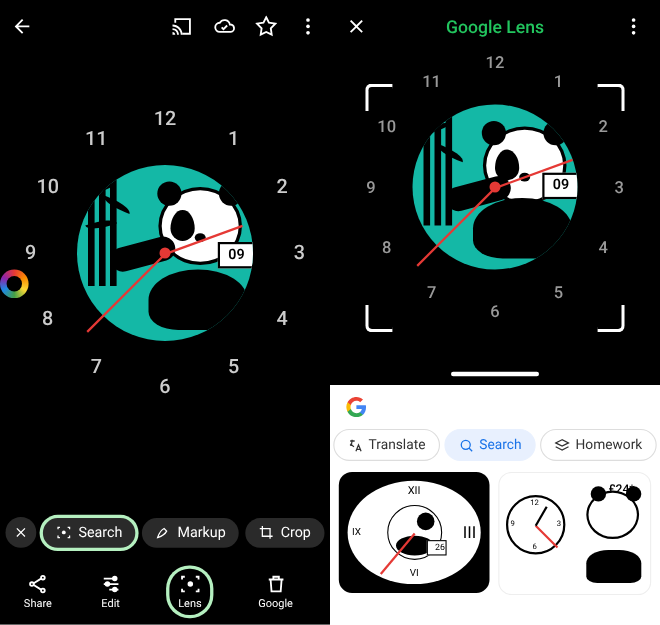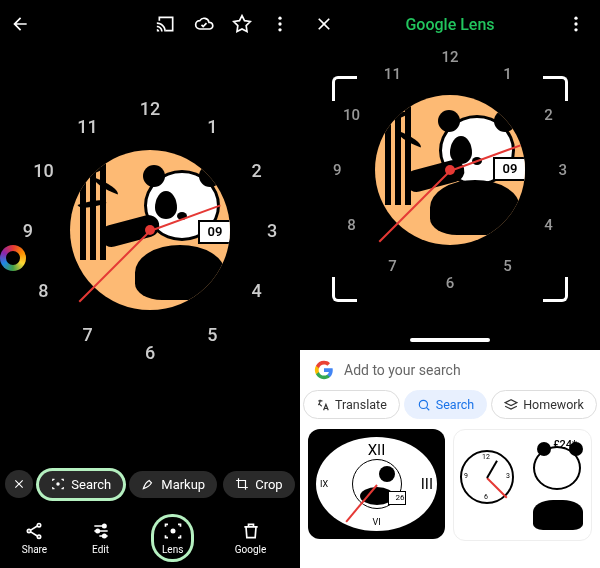--- a/index.html
+++ b/index.html
@@ -11,21 +11,21 @@
 .l-top{display:flex;align-items:center;height:48px;padding:0 10px;justify-content:space-between;}
 .l-top .right-icons{display:flex;gap:18px;align-items:center;}
 .ic{width:20px;height:20px;display:flex;align-items:center;justify-content:center;color:#fff;}
 
 .watch-area{position:absolute;top:100px;left:0;width:300px;height:300px;}
 .watch-area.small{top:50px;height:290px;}
 .dial{position:relative;width:260px;height:260px;margin:0 auto;}
 .dial.small{width:240px;height:240px;}
 .num{position:absolute;color:#ccc;font-size:18px;font-weight:500;transform:translate(-50%,-50%);}
 .num.small{font-size:15px;color:#999;}
-.panda-circle{position:absolute;top:50px;left:50px;width:160px;height:160px;border-radius:50%;background:#fdba74;overflow:hidden;}
+.panda-circle{position:absolute;top:50px;left:50px;width:160px;height:160px;border-radius:50%;background:#14b8a6;overflow:hidden;}
 .panda-circle.small{top:45px;left:45px;width:150px;height:150px;}
 .panda-head{position:absolute;width:70px;height:65px;background:#fff;border:3px solid #000;border-radius:50%;top:20px;right:10px;}
 .panda-ear{position:absolute;width:22px;height:22px;background:#000;border-radius:50%;}
 .panda-eye{position:absolute;width:22px;height:28px;background:#000;border-radius:50% 50% 50% 50% / 60% 60% 40% 40%;}
 .panda-nose{position:absolute;width:10px;height:8px;background:#000;border-radius:50%;bottom:18px;left:30px;}
 .panda-body{position:absolute;width:90px;height:55px;background:#000;border-radius:50% 50% 30% 30%;bottom:10px;right:5px;}
 .panda-arm{position:absolute;width:60px;height:22px;background:#000;border-radius:20px;top:70px;left:30px;transform:rotate(-15deg);}
 .bamboo{position:absolute;left:10px;top:10px;}
 .bamboo .stalk{width:6px;height:100px;background:#000;display:inline-block;margin-right:4px;}
 .bamboo .leaf{position:absolute;width:28px;height:8px;background:#000;border-radius:0 100% 0 100%;}
@@ -276,21 +276,20 @@
   </div>
 
   <div class="sheet">
     <div class="search-bar">
       <svg class="glogo" viewBox="0 0 48 48">
             <path fill="#4285F4" d="M45 24.5c0-1.6-.1-3-.4-4.5H24v8.5h11.8c-.5 2.8-2 5.1-4.3 6.7v5.5h7C42.6 37 45 31.3 45 24.5z"></path>
             <path fill="#34A853" d="M24 46c5.8 0 10.7-1.9 14.3-5.2l-7-5.5c-2 1.3-4.5 2.1-7.3 2.1-5.6 0-10.4-3.8-12.1-8.9H4.7v5.6C8.3 41.2 15.6 46 24 46z"></path>
             <path fill="#FBBC05" d="M11.9 28.5c-.4-1.3-.7-2.7-.7-4.5s.3-3.2.7-4.5v-5.6H4.7C3 17.3 2 20.5 2 24s1 6.7 2.7 10.1l7.2-5.6z"></path>
             <path fill="#EA4335" d="M24 10.5c3.2 0 6 1.1 8.2 3.2l6.2-6.2C34.7 3.9 29.8 2 24 2 15.6 2 8.3 6.8 4.7 13.9l7.2 5.6C13.6 14.3 18.4 10.5 24 10.5z"></path>
           </svg>
-      <span>Add to your search</span>
     </div>
 
     <div class="pill-row">
       <span class="pill">
         <svg viewBox="0 0 24 24" width="14" height="14" fill="none" stroke="#333" stroke-width="2">
               <path d="M4 5h7M7 3v2c0 4-3 7-3 7M5 9c1 2 3 4 5 5M13 21l4-10 4 10M14 18h6"></path>
             </svg>
         <span>Translate</span>
       </span>
       <span class="pill active">
@@ -304,21 +303,21 @@
         <svg viewBox="0 0 24 24" width="14" height="14" fill="none" stroke="#333" stroke-width="2">
               <path d="M12 3L2 8l10 5 10-5-10-5zM2 14l10 5 10-5"></path>
             </svg>
         <span>Homework</span>
       </span>
     </div>
 
     <div class="results">
       <div class="card">
         <div class="mini-dial">
-          <span style="position:absolute;top:4px;font-size:15px">XII</span>
+          <span style="position:absolute;top:4px;font-size:10px">XII</span>
           <span style="position:absolute;bottom:4px;font-size:9px">VI</span>
           <span style="position:absolute;left:4px;font-size:9px">IX</span>
           <span style="position:absolute;right:4px;font-size:15px">III</span>
           <div class="mp"></div>
           <div style="position:absolute;background:#fff;border:1px solid #000;width:16px;height:12px;font-size:8px;text-align:right;line-height:12px;bottom:28%;right:26%">26</div>
           <div style="position:absolute;width:40%;height:2px;background:#e53935;left:50%;top:50%;transform-origin:left;transform:rotate(130deg)"></div>
         </div>
       </div>
       <div class="card" style="background:#fff;border:1px solid #eee">
         <span class="price">£24*</span>

